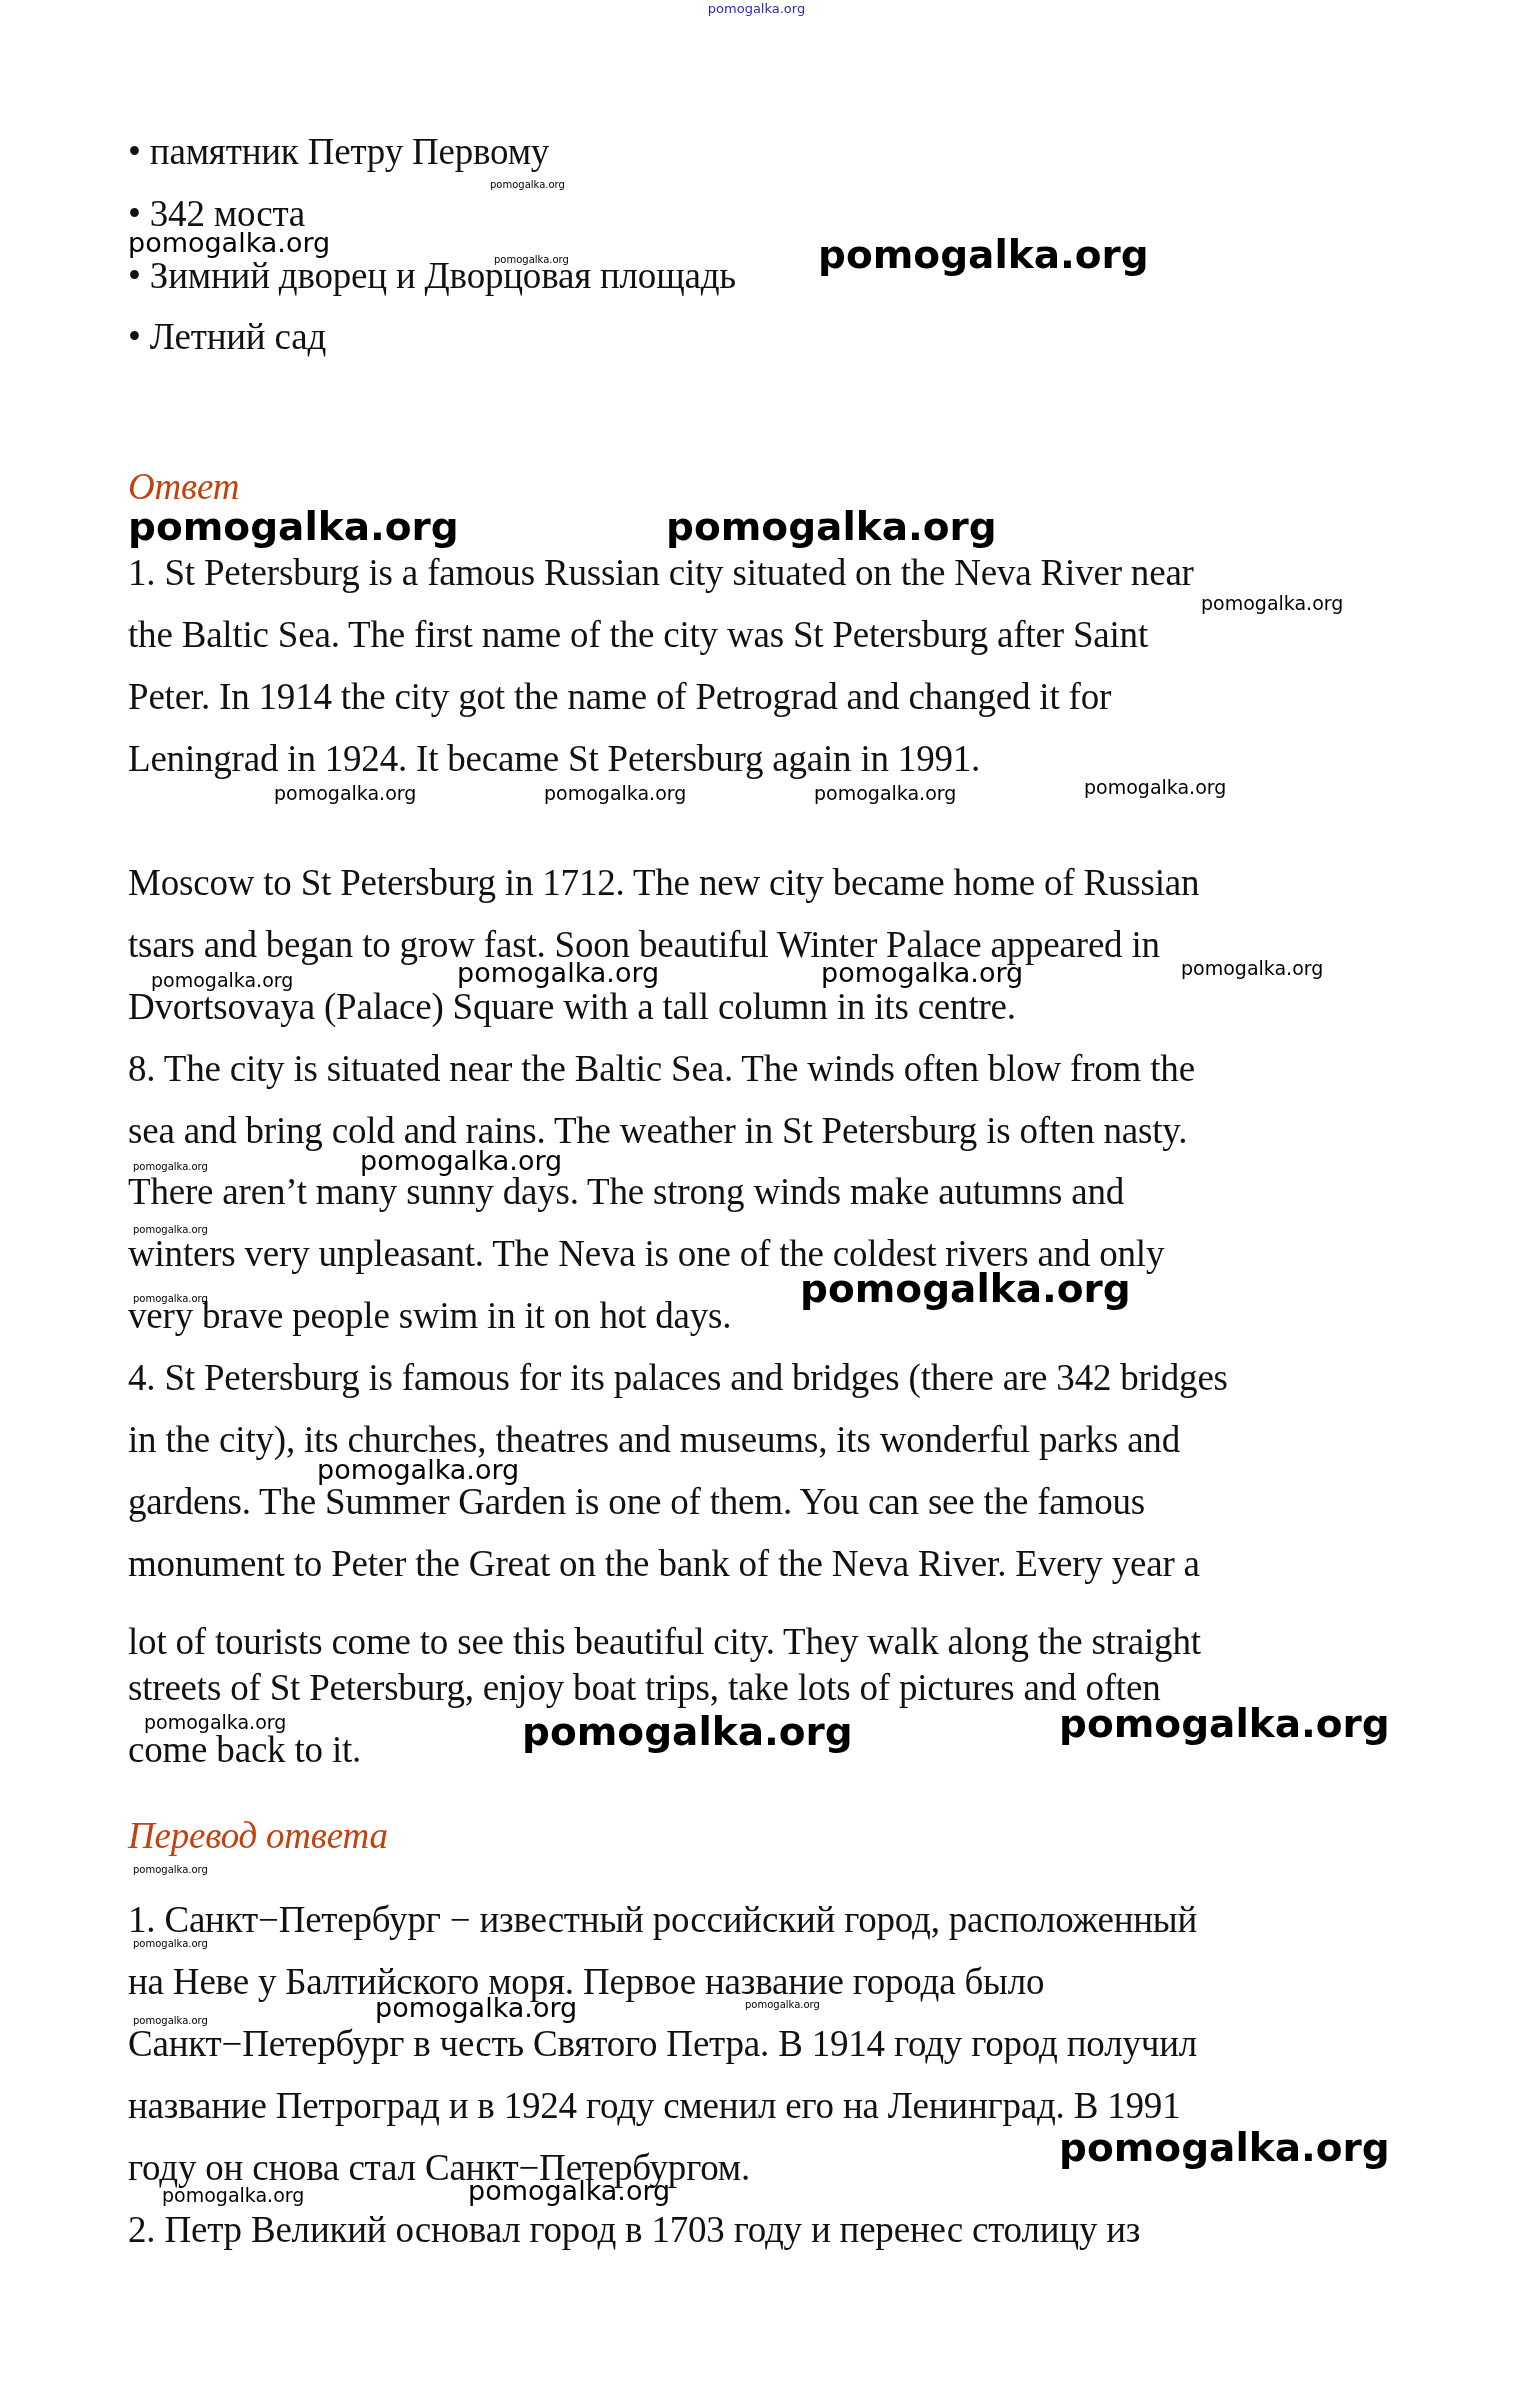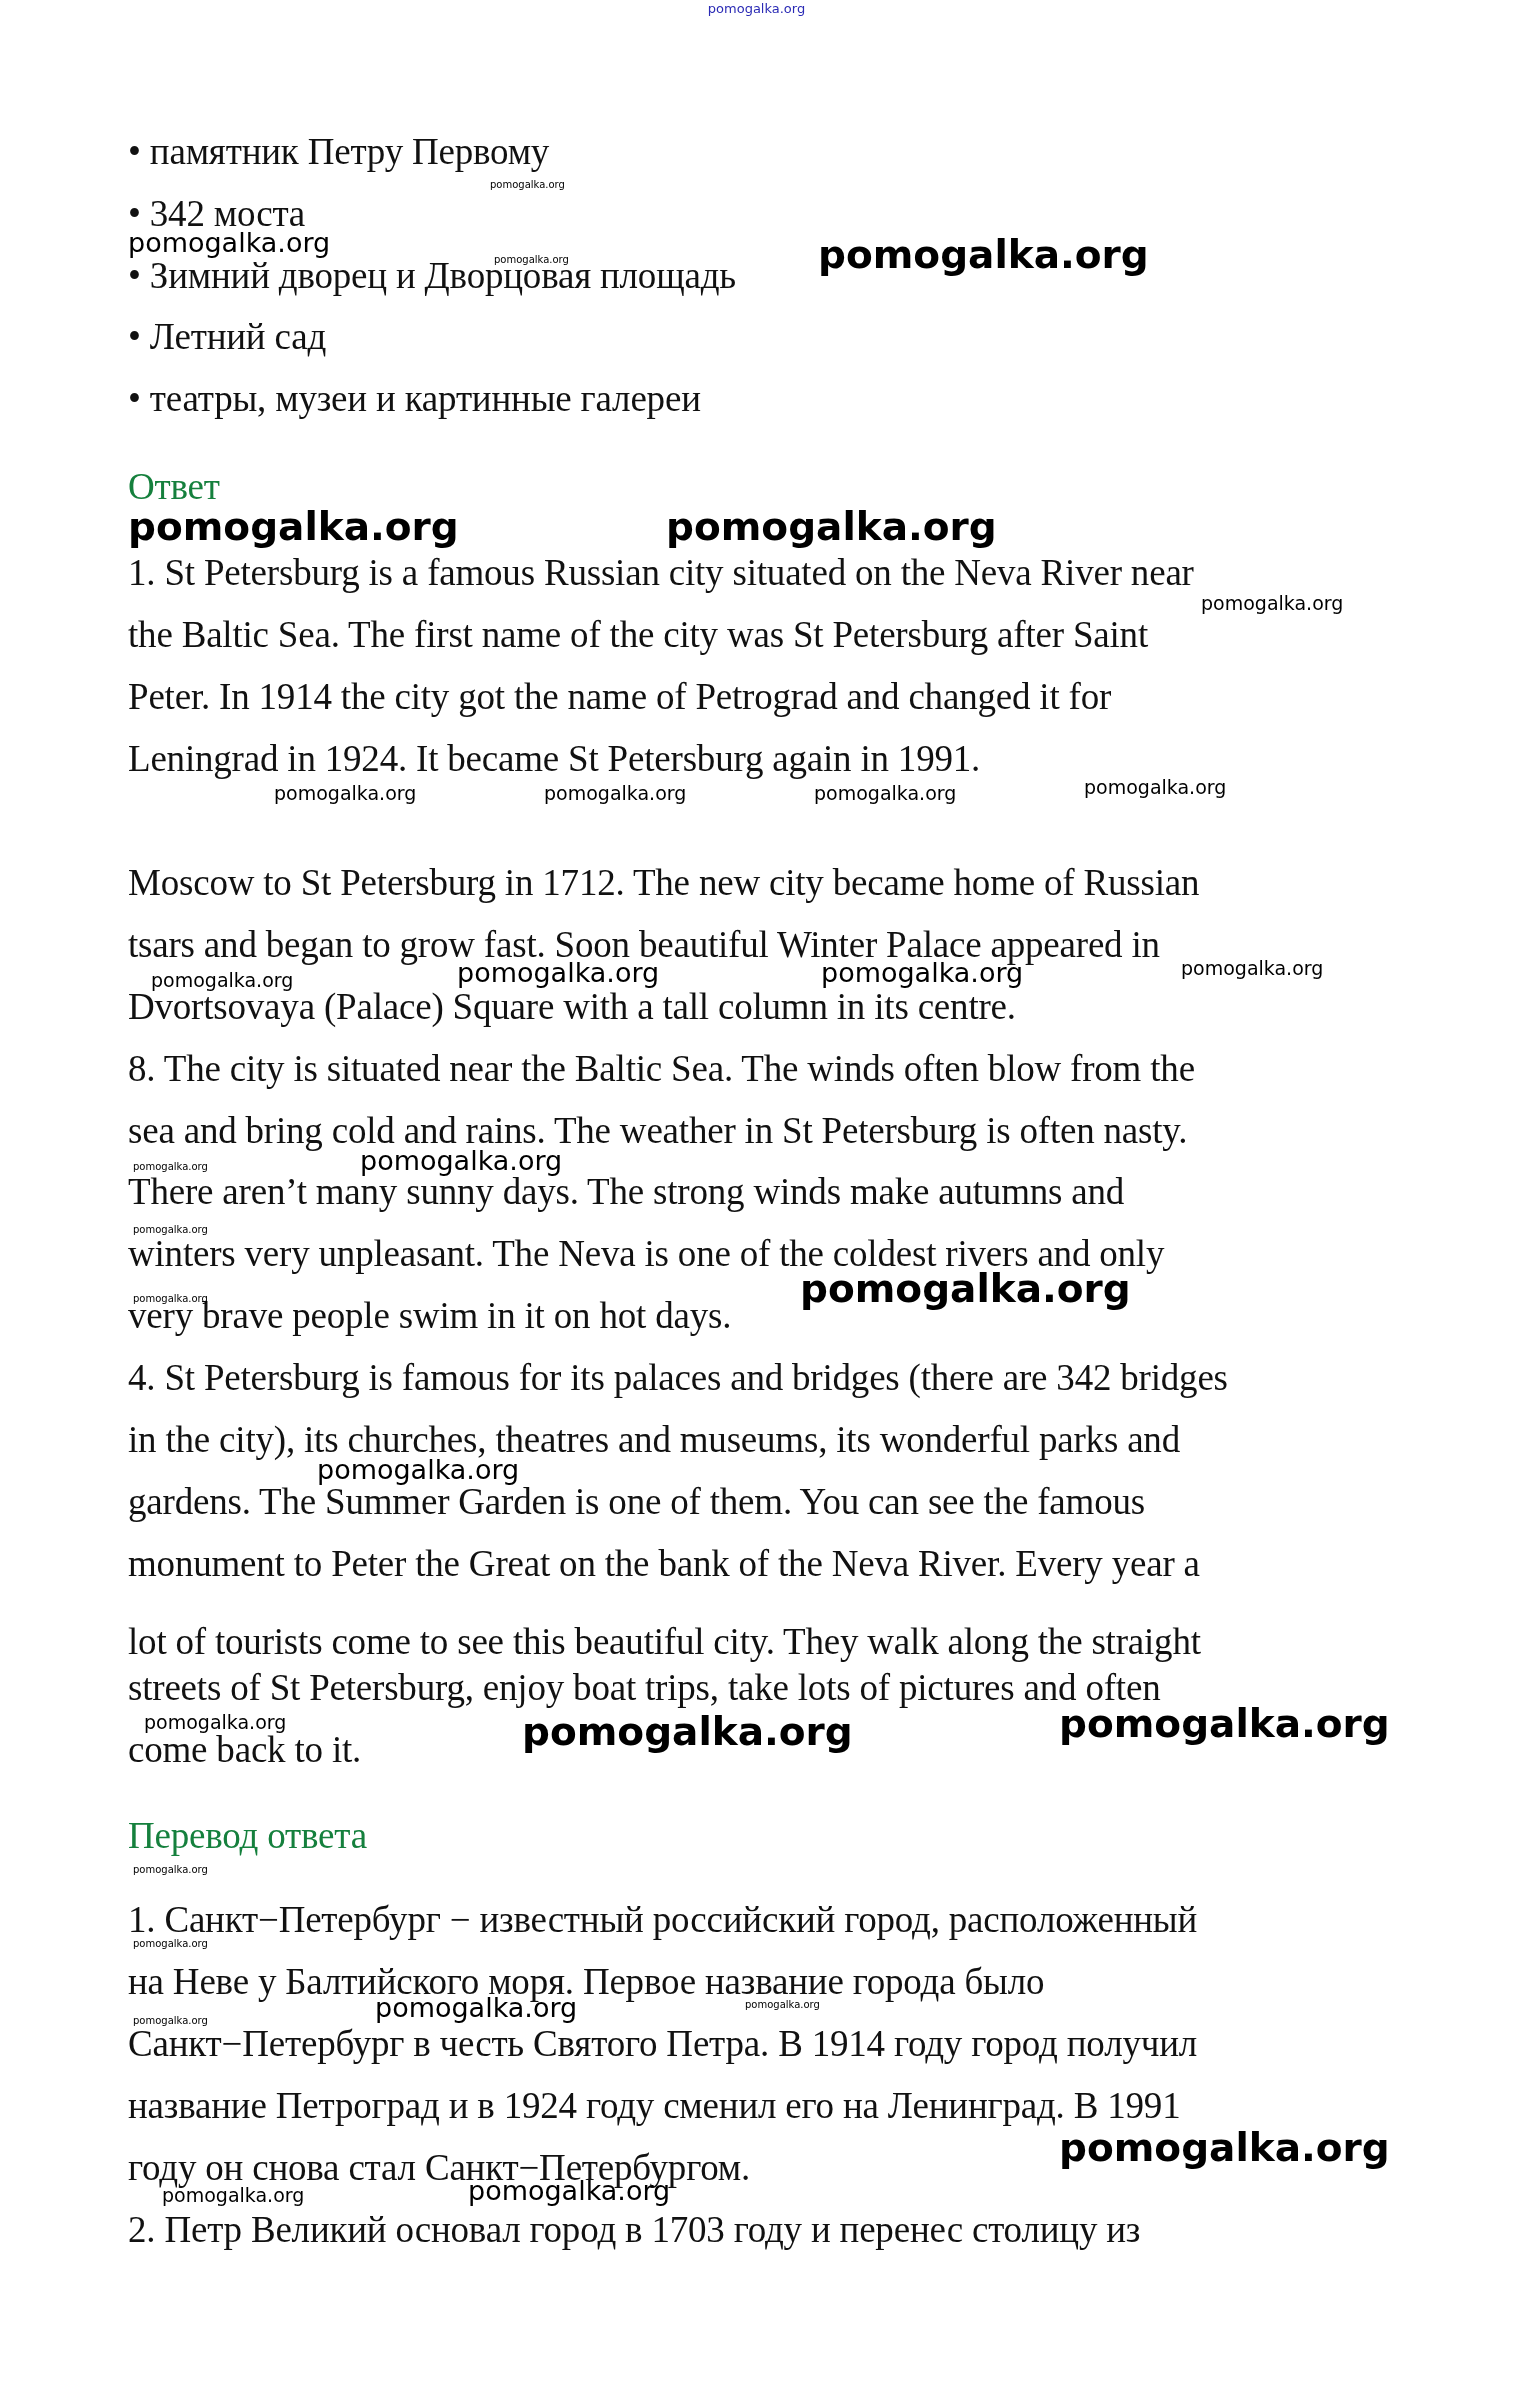--- a/index.html
+++ b/index.html
@@ -7,42 +7,41 @@
   .page { position: absolute; left: 0; top: 0; width: 1513px; height: 2303px; background: #fff; }
   .top-wm {
     position: absolute; top: 1.4px; left: 0; width: 1513px; text-align: center;
     font-family: "DejaVu Sans", sans-serif; font-size: 13px; color: #2b2bb5;
   }
   .line {
     position: absolute; left: 128px;
     font-family: "Liberation Serif", "DejaVu Serif", serif;
     font-size: 37px; color: #111; white-space: nowrap; letter-spacing: -0.2px;
   }
-  .heading { color: #15803d; }
+  .heading { font-style: italic; color: #c2410c; }
   .wm {
     position: absolute; font-family: "DejaVu Sans", "Liberation Sans", sans-serif;
     color: #000; white-space: nowrap; font-weight: 500;
   }
   .wm.xs { font-size: 10px; }
   .wm.s { font-size: 19px; }
   .wm.m { font-size: 27px; }
   .wm.l { font-size: 39px; font-weight: 600; }
 </style>
 </head>
 <body>
 
 <div class="page">
 
   <div class="top-wm">pomogalka.org</div>
 
   <div class="line" style="top:130px">• памятник Петру Первому</div>
   <div class="line" style="top:192px">• 342 моста</div>
   <div class="line" style="top:254px">• Зимний дворец и Дворцовая площадь</div>
   <div class="line" style="top:315px">• Летний сад</div>
-  <div class="line" style="top:377px">• театры, музеи и картинные галереи</div>
 
   <div class="line heading" style="top:465px">Ответ</div>
 
   <div class="line" style="top:551px">1. St Petersburg is a famous Russian city situated on the Neva River near</div>
   <div class="line" style="top:613px">the Baltic Sea. The first name of the city was St Petersburg after Saint</div>
   <div class="line" style="top:675px">Peter. In 1914 the city got the name of Petrograd and changed it for</div>
   <div class="line" style="top:737px">Leningrad in 1924. It became St Petersburg again in 1991.</div>
   <div class="line" style="top:861px">Moscow to St Petersburg in 1712. The new city became home of Russian</div>
   <div class="line" style="top:923px">tsars and began to grow fast. Soon beautiful Winter Palace appeared in</div>
   <div class="line" style="top:985px">Dvortsovaya (Palace) Square with a tall column in its centre.</div>

